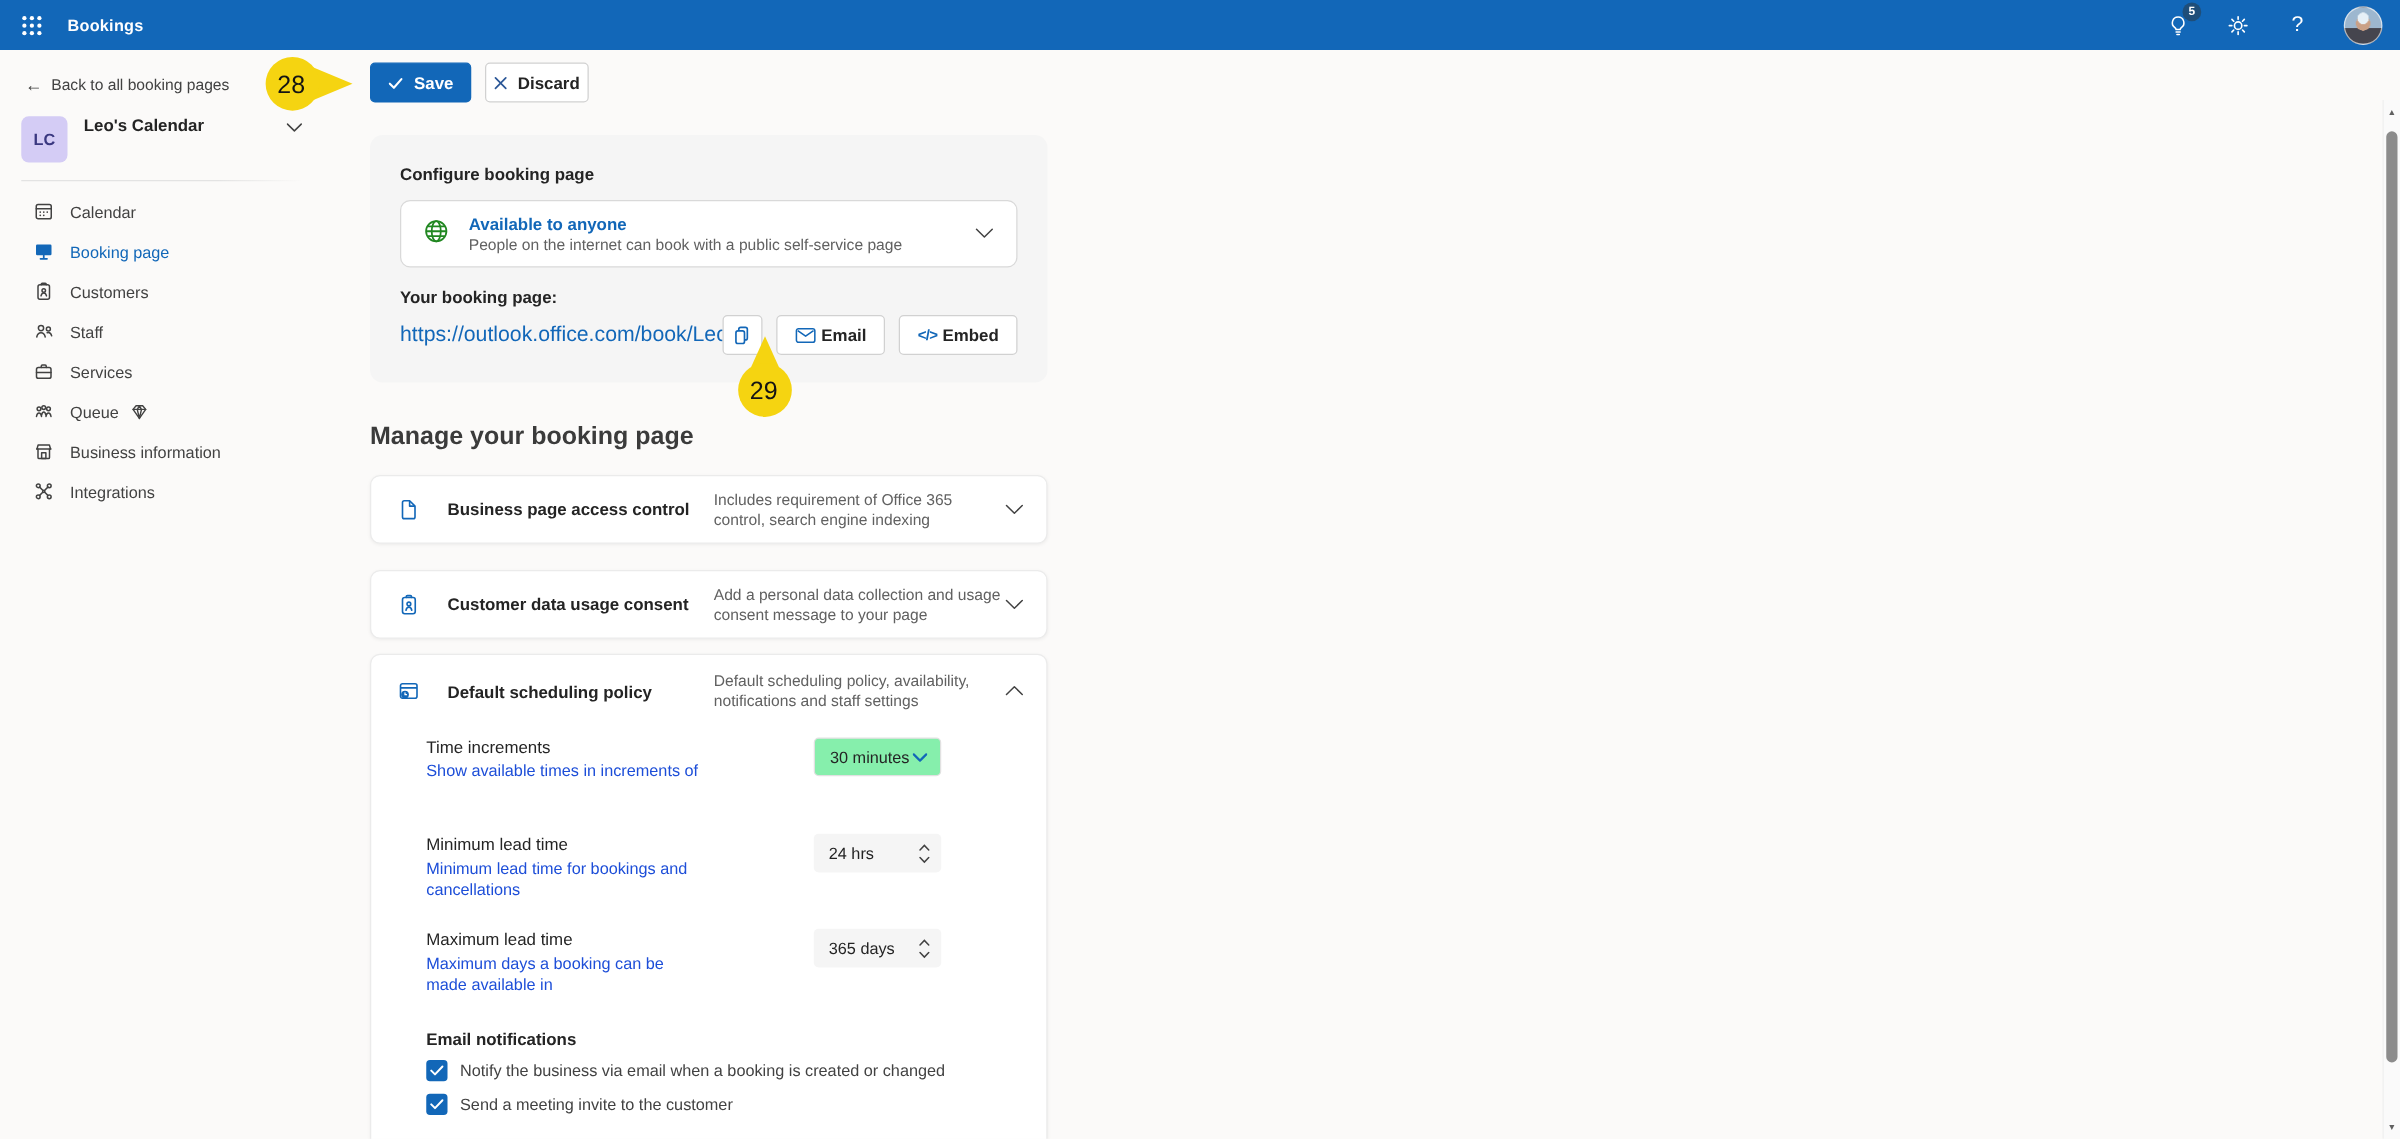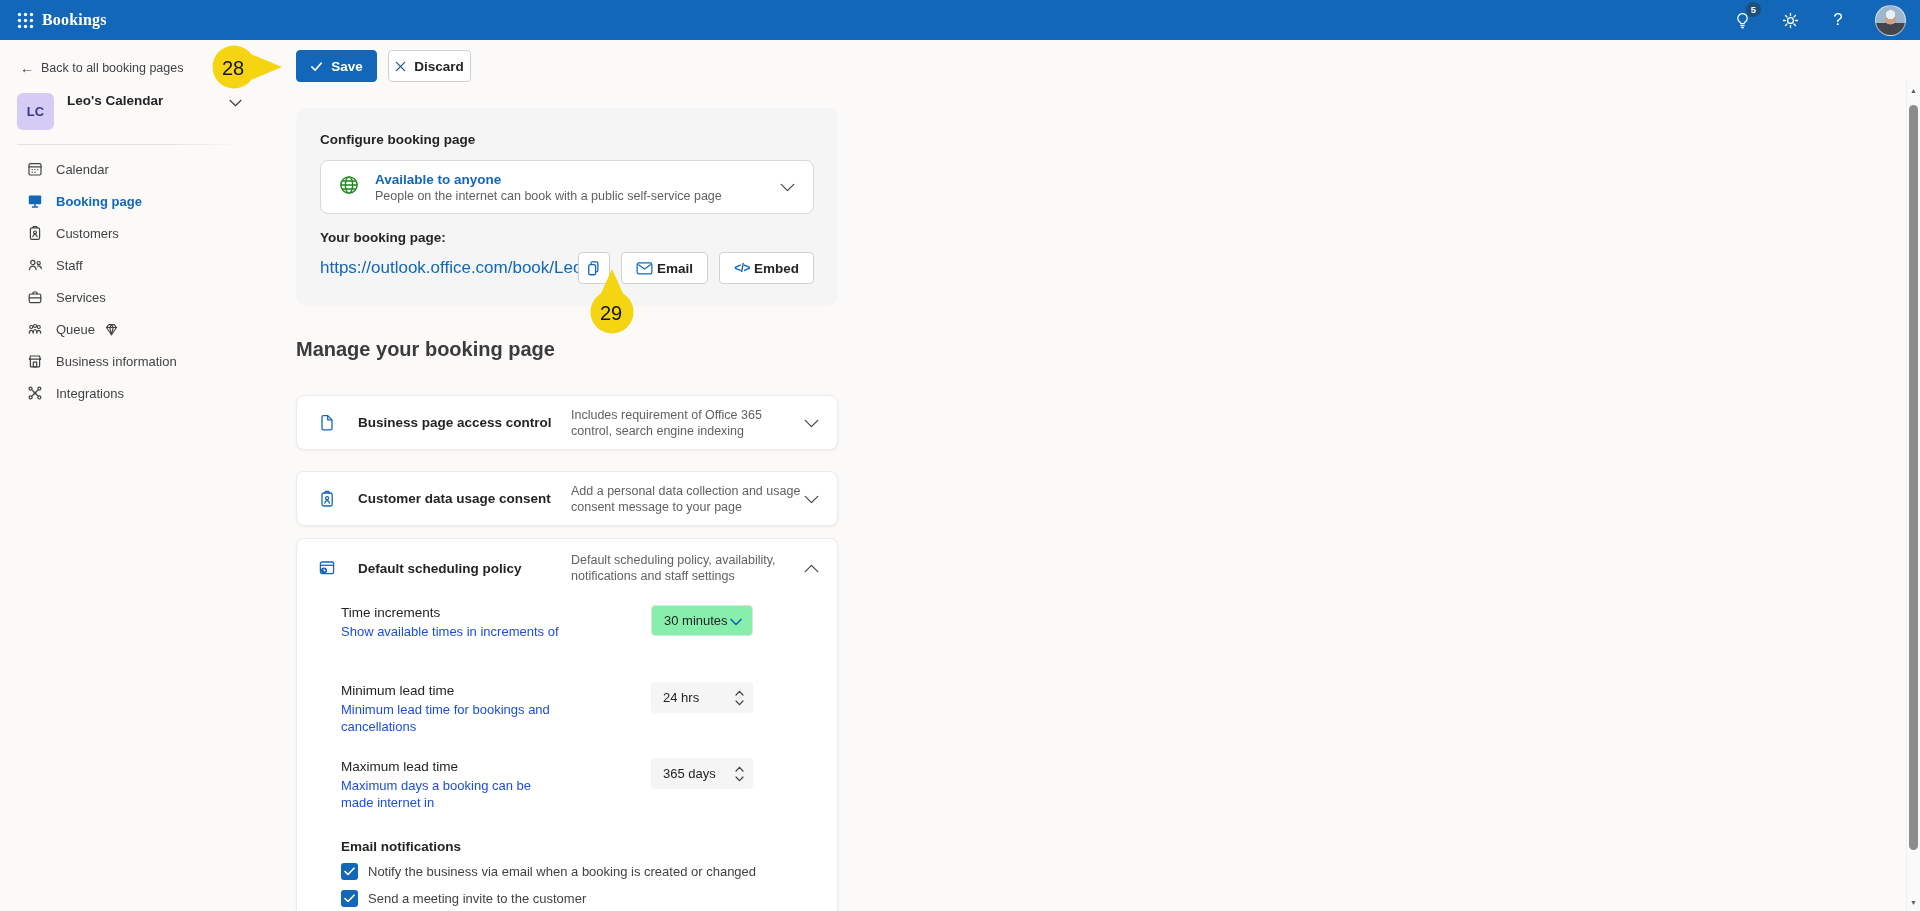--- a/index.html
+++ b/index.html
@@ -2,21 +2,21 @@
 <html><head>
 <meta charset="utf-8">
 <style>
   * { margin:0; padding:0; box-sizing:border-box; }
   html,body { width:1920px; height:911px; overflow:hidden; }
   body { font-family:"Liberation Sans", sans-serif; background:#FBFAF9; color:#242424; position:relative; }
 
   
   .topbar { height:40px; background:#1267B8; display:flex; align-items:center; color:#fff; padding:0 10px 0 8px; }
   .waffle-btn { width:34px; height:34px; display:flex; align-items:center; justify-content:center; cursor:pointer; }
-  .app-title { font-size:16px; font-weight:700; letter-spacing:.2px;font-family:Liberation Serif, serif; }
+  .app-title { font-size:13px; font-weight:700; margin-left:12px; letter-spacing:.2px; }
   .topbar-right { margin-left:auto; display:flex; align-items:center; gap:26px; padding-right:4px; }
   .top-icon { position:relative; width:22px; height:22px; display:flex; align-items:center; justify-content:center; cursor:pointer; }
   .badge { position:absolute; top:-7px; right:-8px; min-width:15px; height:15px; border-radius:8px; background:#1F4E79; color:#fff; font-size:9.5px; display:flex; align-items:center; justify-content:center; padding:0 3px; font-weight:600; }
   .help-glyph { font-size:17px; color:#fff; font-weight:400; }
   .avatar { width:31px; height:31px; border-radius:50%; cursor:pointer; border:1px solid rgba(255,255,255,.6);
     background:
       radial-gradient(circle at 50% 30%, #e7f0f7 0 18%, transparent 19%),
       radial-gradient(circle at 50% 44%, #caa086 0 26%, transparent 27%),
       linear-gradient(180deg, #9db7cf 0 58%, #45454e 58%);
   }
@@ -31,21 +31,21 @@
   .cal-row { display:flex; align-items:flex-start; margin:17px 0 0 17px; cursor:pointer; }
   .cal-avatar { width:37px; height:37px; border-radius:6px; background:#D4CCF5; color:#3A3880; font-size:13px; font-weight:600; display:flex; align-items:center; justify-content:center; }
   .cal-name { font-size:13.5px; font-weight:600; color:#242424; margin-left:13px; }
   .cal-chevron { margin-left:auto; margin-right:28px; }
   .side-divider { height:1px; background:linear-gradient(90deg,#e3e3e3 70%, rgba(227,227,227,0)); margin:14px 28px 8px 17px; }
   .nav { display:flex; flex-direction:column; }
   .nav-item { display:flex; align-items:center; height:32px; padding-left:26px; font-size:13px; color:#424242; cursor:pointer; }
   .nav-item .nav-ic { width:17px; height:17px; display:flex; align-items:center; justify-content:center; }
   .nav-item .nav-label { margin-left:13px; }
   .nav-item.selected { color:#1267B8; }
-  .nav-item.selected .nav-label { font-weight:700; }
+  .nav-item.selected .nav-label { font-weight:400; }
   .gem { margin-left:9px; display:flex; align-items:center; }
   svg.oi { stroke:#424242; fill:none; stroke-width:1.2; stroke-linecap:round; stroke-linejoin:round; }
 
   
   .main { flex:1; padding:10px 0 0 26px; position:relative; }
   .toolbar { display:flex; gap:11px; }
   .btn { display:flex; align-items:center; justify-content:center; gap:8px; height:32px; border-radius:4px; font-size:13.5px; font-weight:600; cursor:pointer; }
   .btn-primary { background:#1267B8; color:#fff; width:81px; border:1px solid #1267B8; }
   .btn-secondary { background:#fff; color:#242424; border:1px solid #D1D1D1; width:83px; }
 
@@ -60,21 +60,21 @@
   .url-row { margin-top:7px; display:flex; align-items:center; }
   .bp-url { font-size:17px; color:#1267B8; width:290px; white-space:nowrap; overflow:hidden; cursor:pointer; }
   .sq-btn { width:36px; height:32px; background:#fff; border:1px solid #D1D1D1; border-radius:4px; display:flex; align-items:center; justify-content:center; cursor:pointer; }
   .mini-btn { display:flex; align-items:center; gap:4px; height:32px; background:#fff; border:1px solid #D1D1D1; border-radius:4px; padding:0 14px; font-size:13.5px; font-weight:600; color:#242424; cursor:pointer; margin-left:11px; }
   .embed-glyph { font-size:12px; font-weight:700; color:#1267B8; letter-spacing:-0.5px; }
 
   .manage-title { margin-top:32px; font-size:20px; font-weight:700; color:#3B3B3B; }
 
   .m-card { width:542px; background:#fff; border:1px solid #EBEBEB; border-radius:8px; box-shadow:0 1px 3px rgba(0,0,0,.06); }
   .m-card.collapsed { height:55px; display:flex; align-items:center; padding:0 18px 0 21px; }
-  .card-a { margin-top:34px; }
+  .card-a { margin-top:19px; }
   .card-b { margin-top:21px; }
   .m-ic { width:18px; height:18px; flex:0 0 18px; display:flex; align-items:center; justify-content:center; }
   .m-title { font-size:13.5px; font-weight:600; color:#242424; margin-left:22px; width:213px; }
   .m-desc { font-size:12.5px; color:#616161; line-height:16px; width:230px; }
   .m-chevron { margin-left:auto; cursor:pointer; }
 
   .card-c { margin-top:12px; position:relative; height:448px; padding:0; }
   .cc-header { position:absolute; top:0; left:0; right:0; height:58px; display:flex; align-items:center; padding:0 18px 0 21px; }
   .abs { position:absolute; }
   .fld-label { font-size:13.5px; color:#242424; }
@@ -404,21 +404,21 @@
               <path d="M1 5 4.5 1.3 8 5"></path>
             </svg>
           <svg width="9" height="6" viewBox="0 0 9 6" fill="none" stroke="#424242" stroke-width="1.2" stroke-linecap="round">
               <path d="M1 1 4.5 4.7 8 1"></path>
             </svg>
         </span>
       </div>
 
       <div class="abs" style="left:44px; top:220px; width:220px;">
         <div class="fld-label">Maximum lead time</div>
-        <div class="fld-desc">Maximum days a booking can be made internet in</div>
+        <div class="fld-desc">Maximum days a booking can be made available in</div>
       </div>
       <div class="abs spinner" style="left:354px; top:219px;">
         <span class="sp-val">365 days</span>
         <span class="sp-arrows">
           <svg width="9" height="6" viewBox="0 0 9 6" fill="none" stroke="#424242" stroke-width="1.2" stroke-linecap="round">
               <path d="M1 5 4.5 1.3 8 5"></path>
             </svg>
           <svg width="9" height="6" viewBox="0 0 9 6" fill="none" stroke="#424242" stroke-width="1.2" stroke-linecap="round">
               <path d="M1 1 4.5 4.7 8 1"></path>
             </svg>

